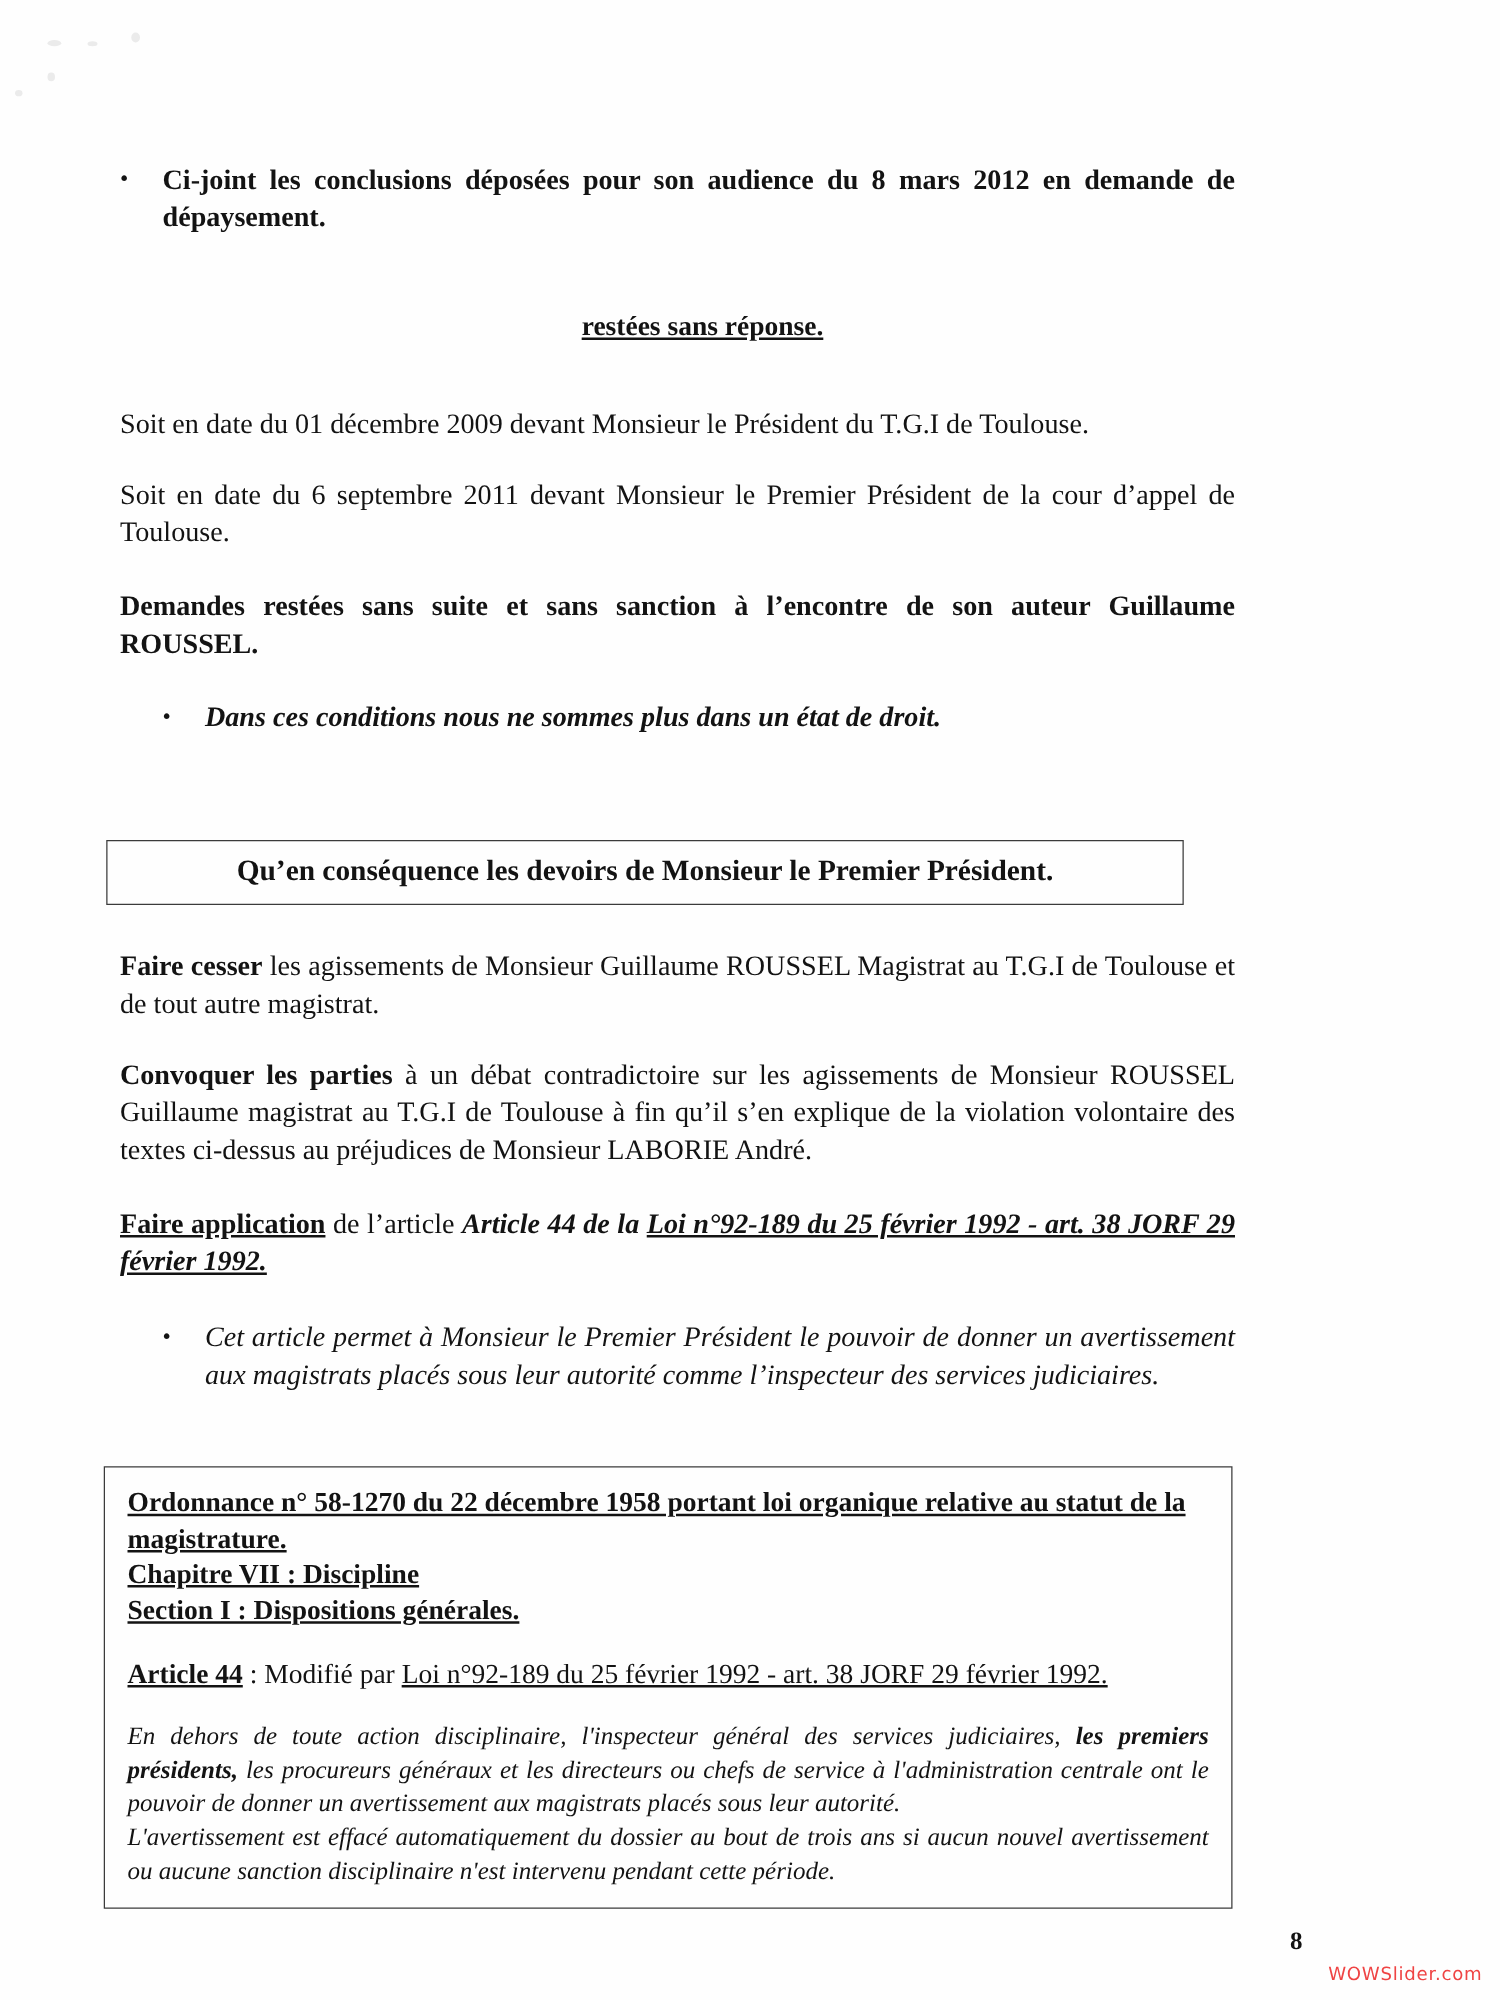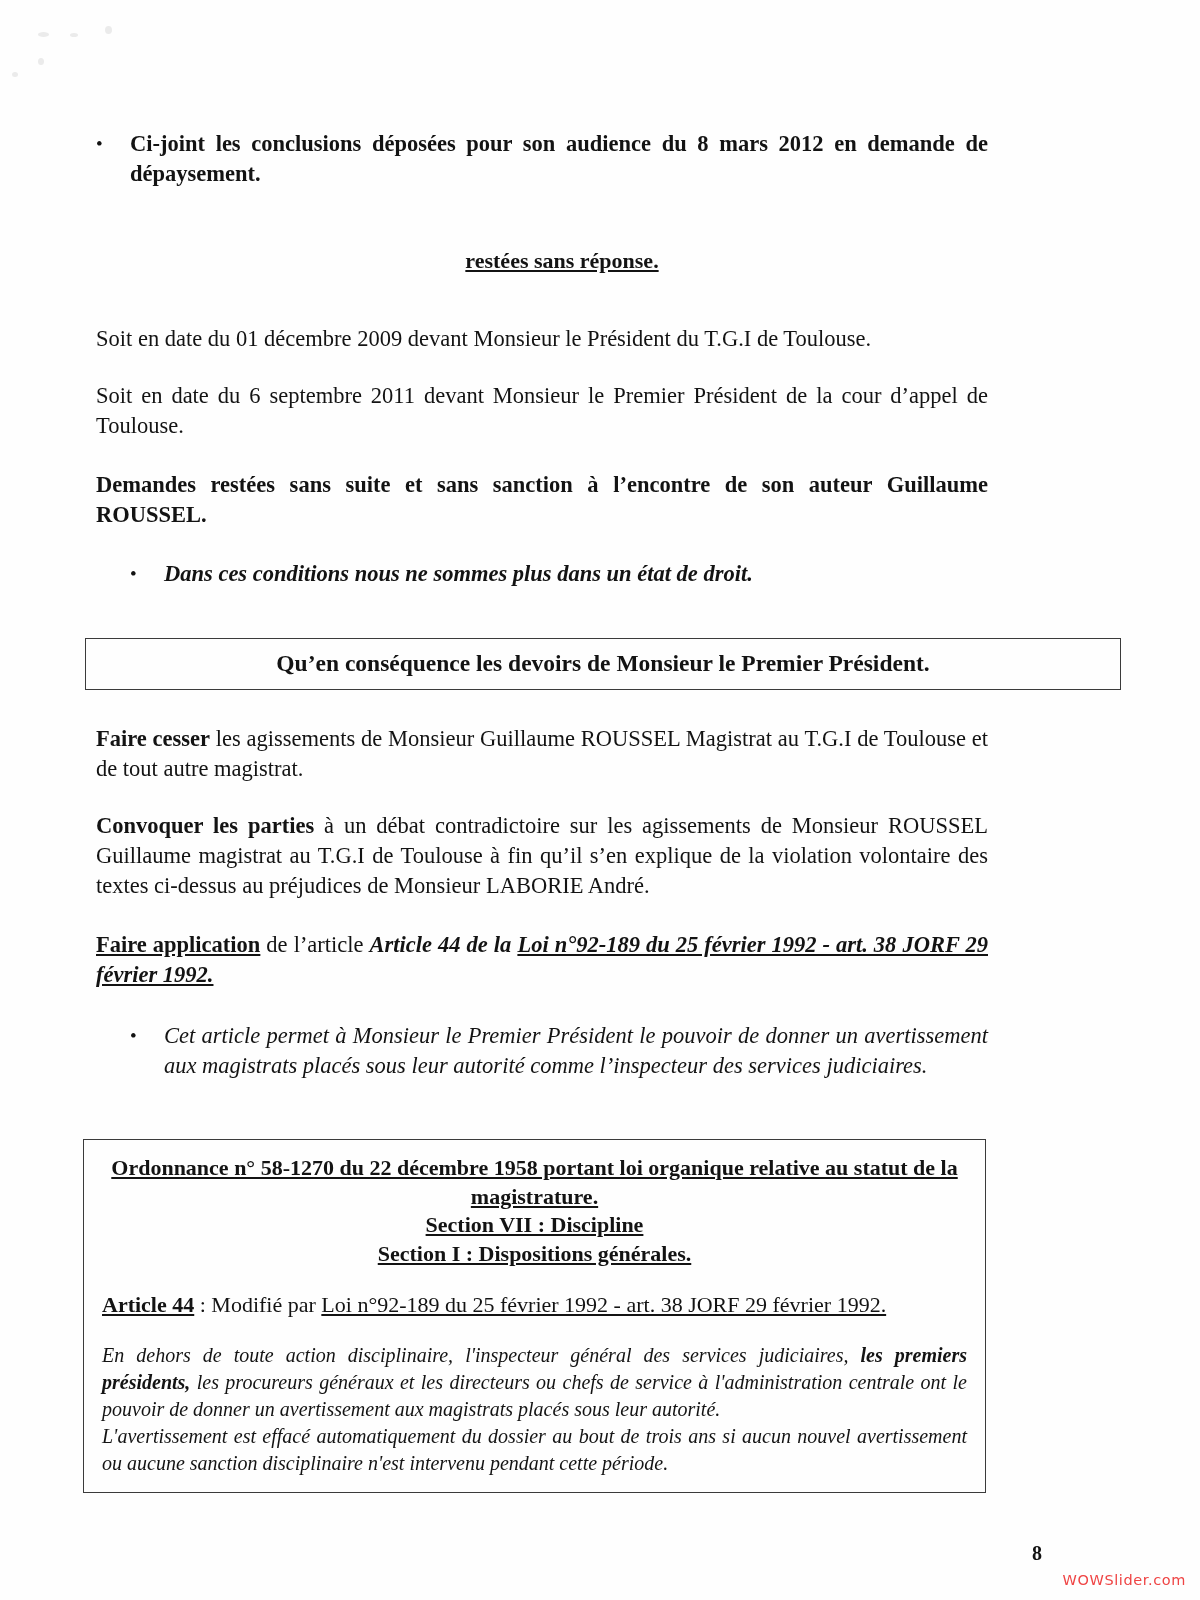--- a/index.html
+++ b/index.html
@@ -97,21 +97,21 @@
     font-weight: bold;
     font-size: 23.5px;
     line-height: 1.28;
   }
 
   .frame-body {
     padding: 10px 18px 14px 18px;
   }
 
   .frame-heading-block {
-    text-align: center;
+    text-align: left;
     font-weight: bold;
     font-size: 22px;
     line-height: 1.3;
     padding-top: 4px;
   }
   .frame-heading-block .line {
     display: block;
   }
   .frame-heading-block .line .u {
     text-decoration: underline;
@@ -181,41 +181,41 @@
 
     <p class="body" style="margin-top:27px;">Soit en date du 6 septembre 2011 devant Monsieur le Premier Président de la cour d’appel de Toulouse.</p>
 
     <p class="body bold" style="margin-top:29px;">Demandes restées sans suite et sans sanction à l’encontre de son auteur Guillaume ROUSSEL.</p>
 
     <div class="bullet-row" style="margin-top:29px; padding-left:34px;">
       <span class="bullet-dot">•</span>
       <span class="bullet-text bold ital">Dans ces conditions nous ne sommes plus dans un état de droit.</span>
     </div>
 
-    <div class="frame frame-title" style="margin-top:49px; margin-left:-11px; width:1036px;">
+    <div class="frame frame-title" style="margin-top:83px; margin-left:-11px; width:862px;">
       <span>Qu’en conséquence les devoirs de Monsieur le Premier Président.</span>
     </div>
 
     <p class="body" style="margin-top:34px;"><span class="bold">Faire cesser</span><span> les agissements de Monsieur Guillaume ROUSSEL  Magistrat au T.G.I de Toulouse et de tout autre magistrat.</span></p>
 
     <p class="body" style="margin-top:28px;"><span class="bold">Convoquer les parties</span><span> à un débat contradictoire sur les agissements de Monsieur ROUSSEL Guillaume magistrat au T.G.I de Toulouse à fin qu’il s’en explique de la violation volontaire des textes ci-dessus au préjudices de Monsieur LABORIE André.</span></p>
 
     <p class="body" style="margin-top:29px;"><span class="bold uline">Faire application</span><span> de l’article </span><span class="bold ital">Article 44 de la </span><span class="bold ital uline">Loi n°92-189 du 25 février 1992 - art. 38 JORF 29 février 1992.</span></p>
 
     <div class="bullet-row" style="margin-top:31px; padding-left:34px;">
       <span class="bullet-dot">•</span>
       <span class="bullet-text ital">Cet article  permet à Monsieur le Premier Président le pouvoir de donner un avertissement aux magistrats placés sous leur autorité comme l’inspecteur des services judiciaires.</span>
     </div>
 
     <div class="frame frame-body" style="margin-top:58px; margin-left:-13px; width:903px;">
 
       <div class="frame-heading-block">
         <span class="line"><span class="u">Ordonnance n° 58-1270 du 22 décembre 1958 portant loi organique relative au statut de la</span></span>
         <span class="line"><span class="u">magistrature.</span></span>
-        <span class="line"><span class="u">Section VII : Discipline</span></span>
+        <span class="line"><span class="u">Chapitre VII : Discipline</span></span>
         <span class="line"><span class="u">Section I : Dispositions générales.</span></span>
       </div>
 
       <div class="frame-article"><span class="bold uline">Article 44</span><span> : Modifié par </span><span class="uline">Loi n°92-189 du 25 février 1992 - art. 38 JORF 29 février 1992.</span></div>
 
       <div class="frame-quote">
         <p><span>En dehors de toute action disciplinaire, l'inspecteur général des services judiciaires, </span><span class="bold">les premiers présidents,</span><span> les procureurs généraux et les directeurs ou chefs de service à l'administration centrale ont le pouvoir de donner un avertissement aux magistrats placés sous leur autorité.</span></p>
         <p>L'avertissement est effacé automatiquement du dossier au bout de trois ans si aucun nouvel avertissement ou aucune sanction disciplinaire n'est intervenu pendant cette période.</p>
       </div>
 

